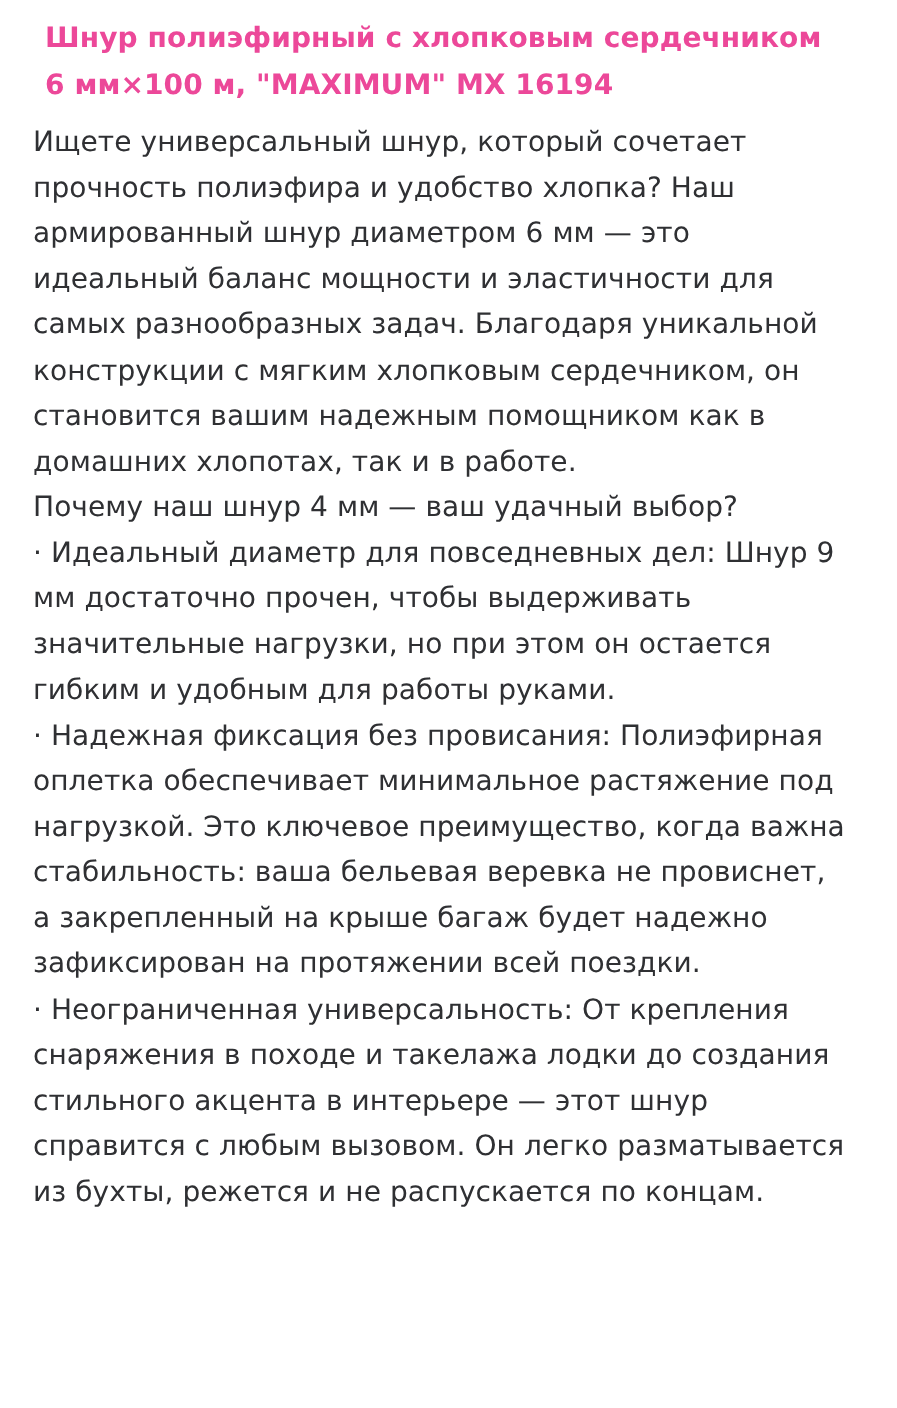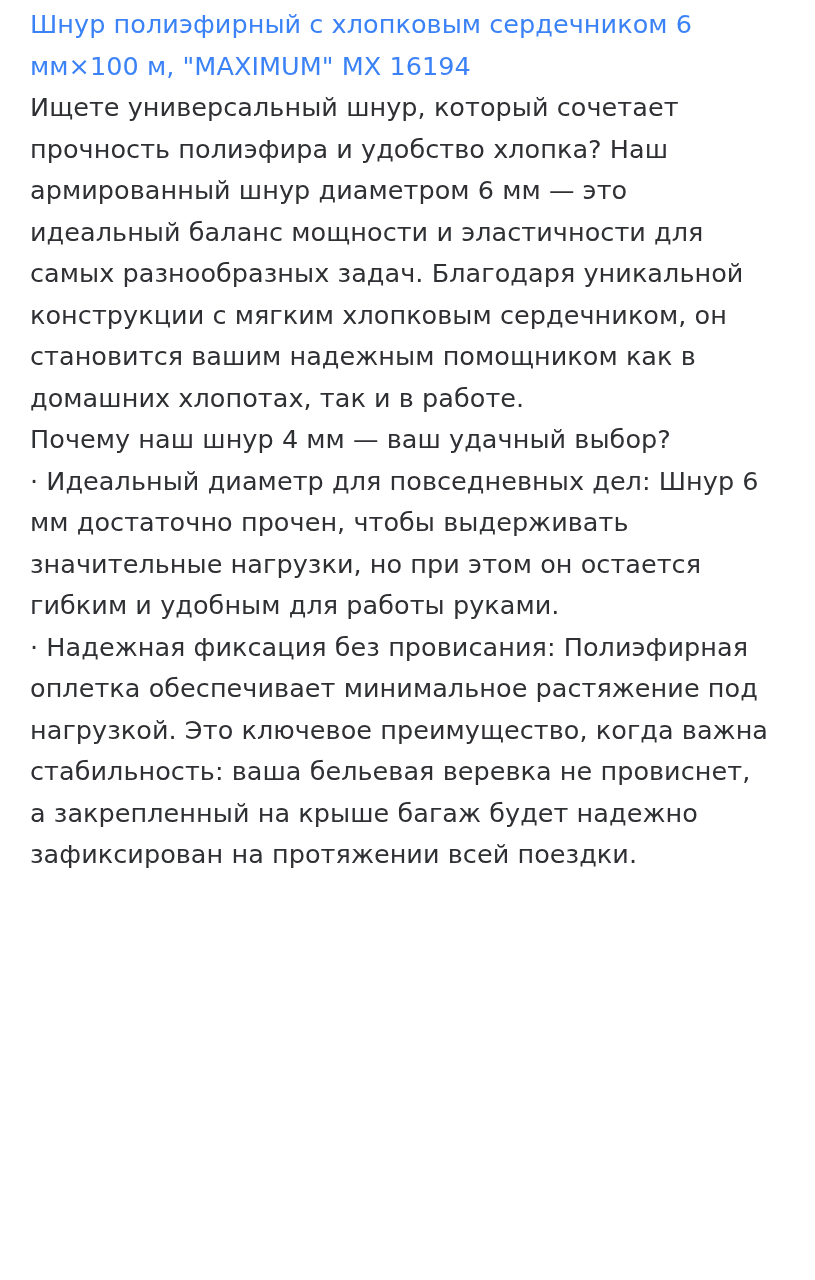--- a/index.html
+++ b/index.html
@@ -24,35 +24,36 @@
   .product-description {
     font-size: 25.5px;
     line-height: 41.5px;
     letter-spacing: 0.05px;
     color: #2f3033;
     word-wrap: break-word;
   }
   .title {
     font-size: 25.5px;
     line-height: 41.5px;
-    font-weight: 400;
-    margin: 0;
-    color: #3b82f6;
+    font-weight: 700;
+    margin: 11px;
+    color: #ec4899;
   }
   .para {
     margin: 0;
   }
   .bullet {
     margin: 0;
   }
 </style>
 </head>
 <body>
 
 <div class="page">
   <div class="product-description">
     <h1 class="title">Шнур полиэфирный с хлопковым сердечником 6 мм×100 м, "MAXIMUM" МХ 16194</h1>
     <p class="para">Ищете универсальный шнур, который сочетает прочность полиэфира и удобство хлопка? Наш армированный шнур диаметром 6 мм — это идеальный баланс мощности и эластичности для самых разнообразных задач. Благодаря уникальной конструкции с мягким хлопковым сердечником, он становится вашим надежным помощником как в домашних хлопотах, так и в работе.</p>
     <p class="para">Почему наш шнур 4 мм — ваш удачный выбор?</p>
-    <p class="bullet">· Идеальный диаметр для повседневных дел: Шнур 6 мм достаточно прочен, чтобы выдерживать значительные нагрузки, но при этом он остается гибким и удобным для работы руками.</p>
+    <p class="bullet">· Идеальный диаметр для повседневных дел: Шнур 9 мм достаточно прочен, чтобы выдерживать значительные нагрузки, но при этом он остается гибким и удобным для работы руками.</p>
     <p class="bullet">· Надежная фиксация без провисания: Полиэфирная оплетка обеспечивает минимальное растяжение под нагрузкой. Это ключевое преимущество, когда важна стабильность: ваша бельевая веревка не провиснет, а закрепленный на крыше багаж будет надежно зафиксирован на протяжении всей поездки.</p>
+    <p class="bullet">· Неограниченная универсальность: От крепления снаряжения в походе и такелажа лодки до создания стильного акцента в интерьере — этот шнур справится с любым вызовом. Он легко разматывается из бухты, режется и не распускается по концам.</p>
   </div>
 </div>
 
 </body></html>

